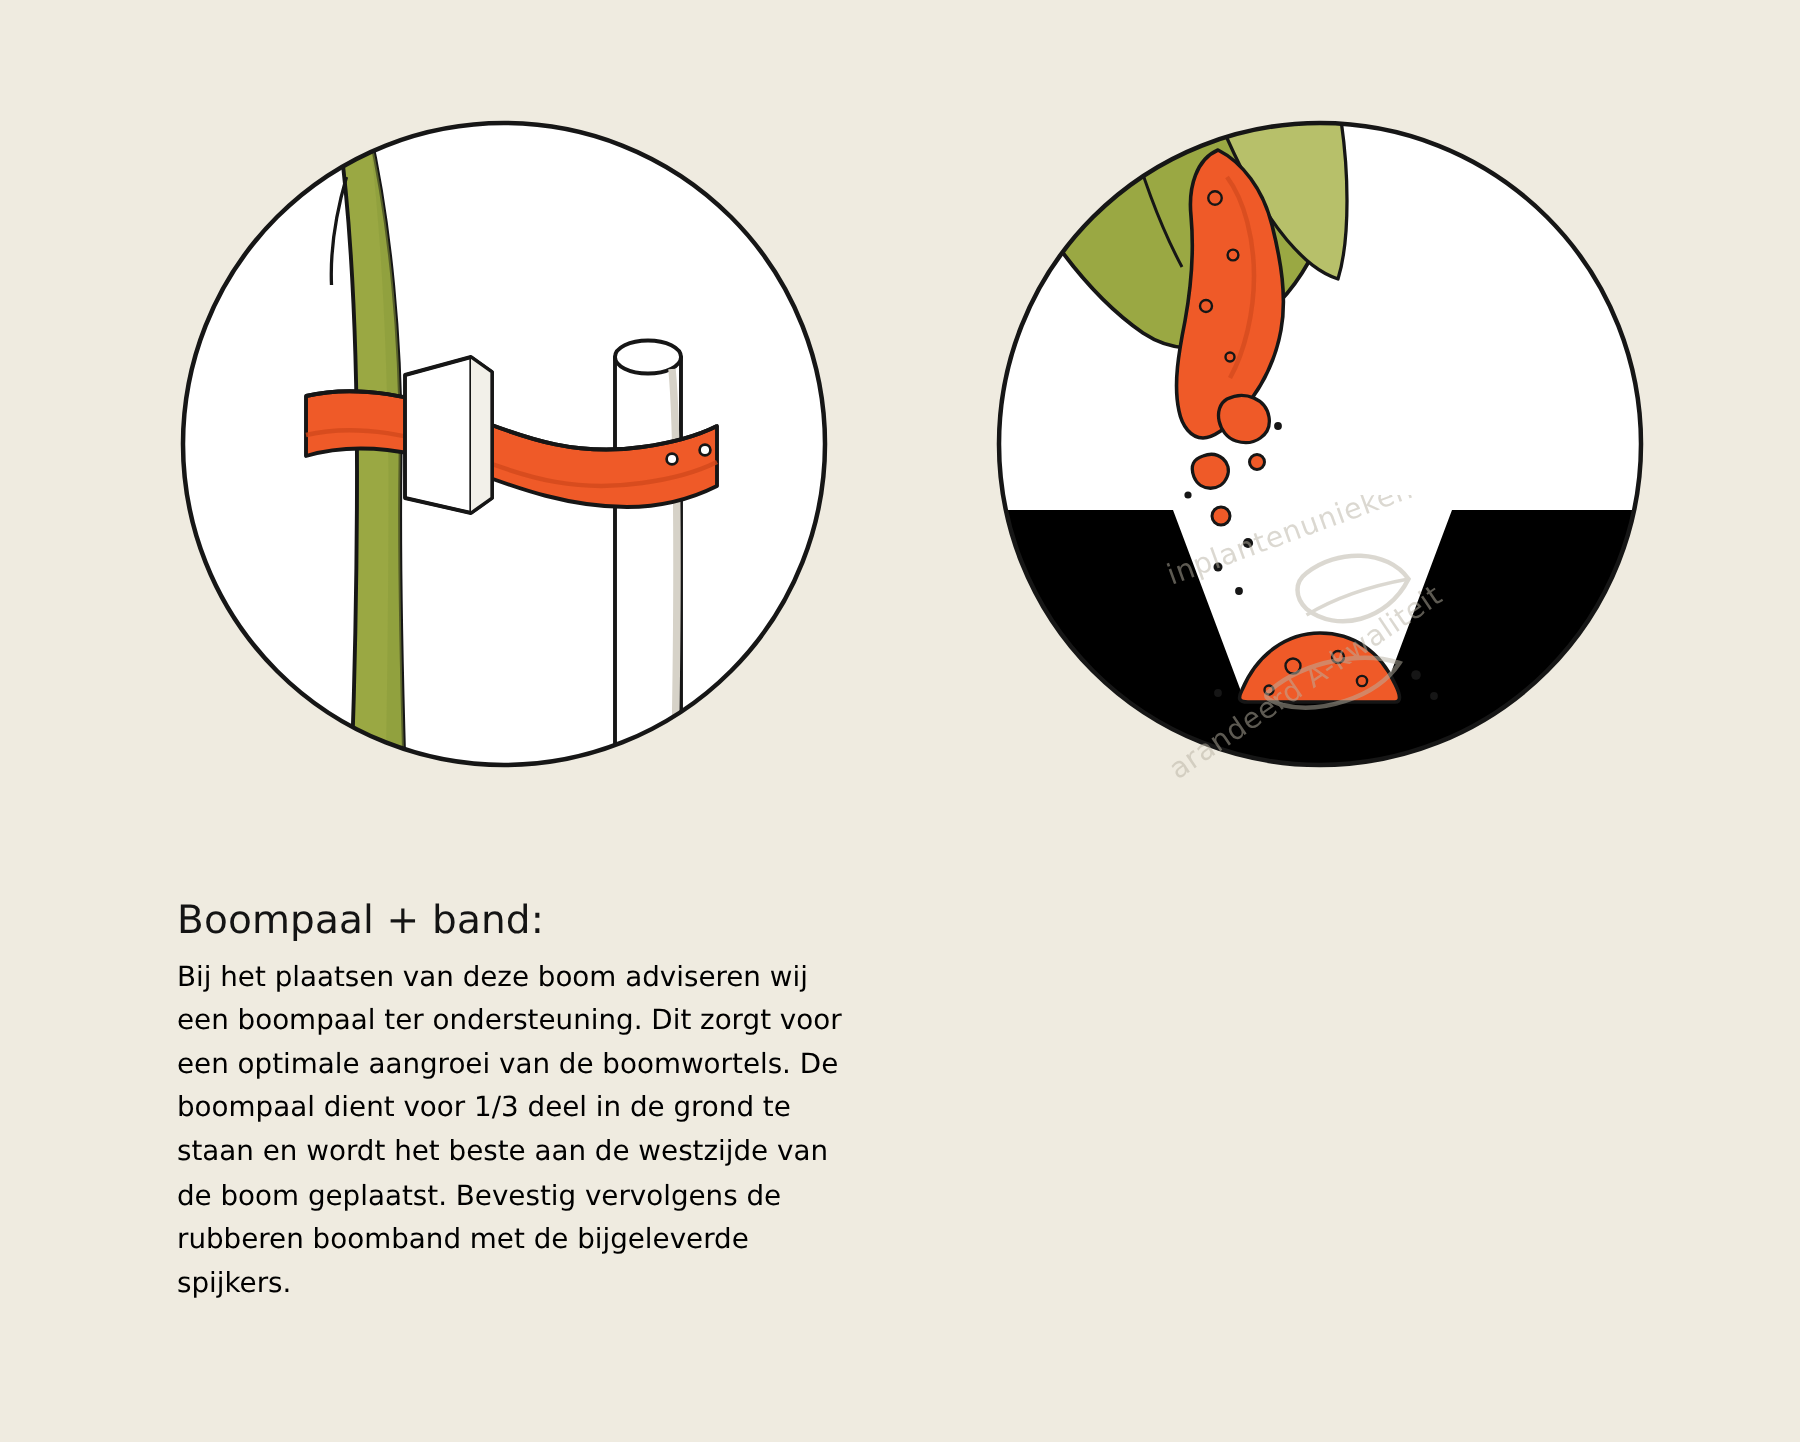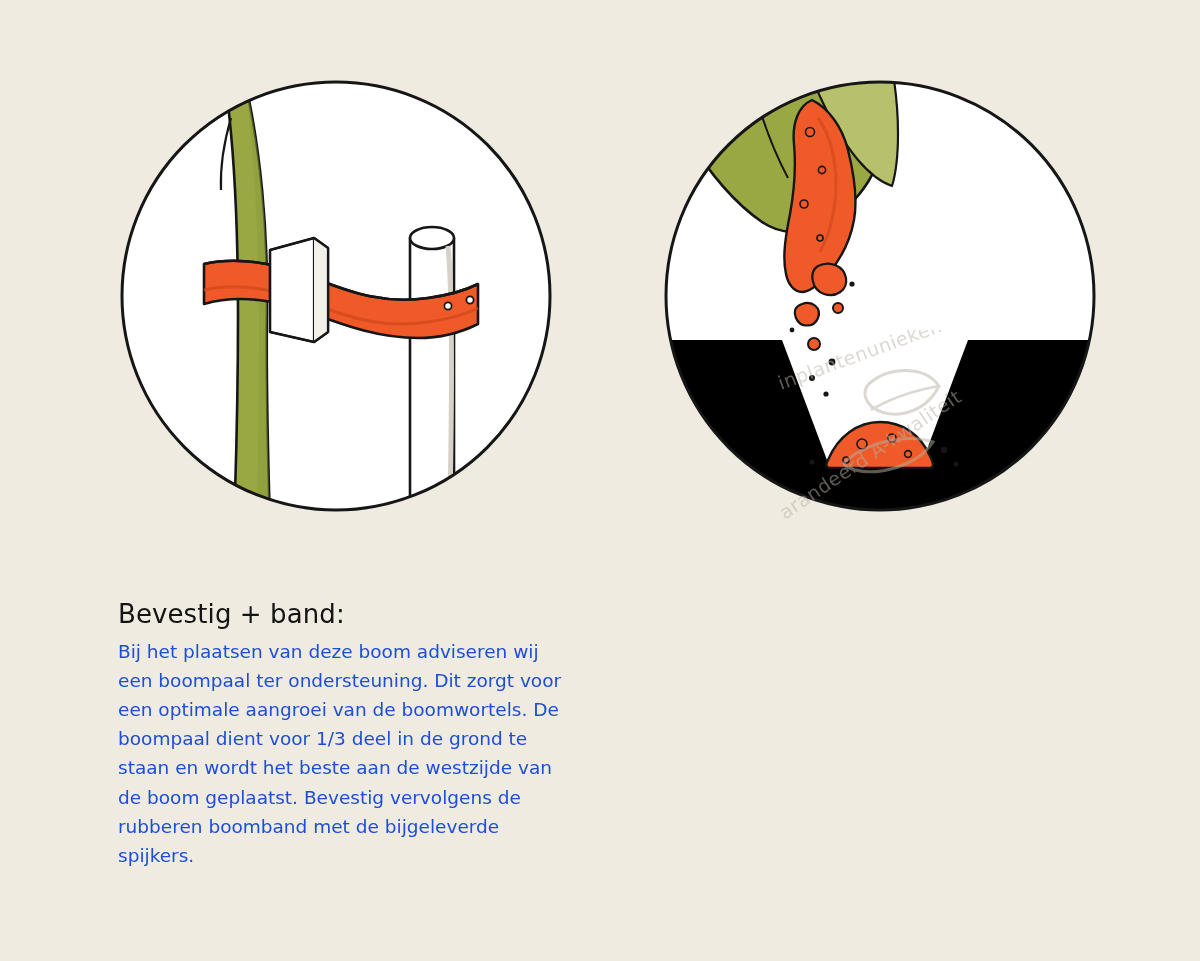--- a/index.html
+++ b/index.html
@@ -54,21 +54,21 @@
     font-size: 26px;
     font-weight: 400;
     letter-spacing: 0.1px;
     line-height: 1.25;
     color: #141414;
   }
   .caption p {
     margin: 0;
     font-size: 18.5px;
     line-height: 1.58;
-    color: #1d4ed8;
+    color: #000000;
   }
 
   
   .watermark {
     position: absolute;
     left: 775px;
     top: 330px;
     width: 300px;
     height: 240px;
     pointer-events: none;
@@ -123,21 +123,21 @@
           <path d="M196 160 L196 264" fill="none" stroke="#161616" stroke-width="2.2"></path>
           <path d="M152 172 L196 160 M152 254 L196 264" fill="none" stroke="#161616" stroke-width="2.2"></path>
           <path d="M196 160 L210 170 L210 254 L196 264" fill="#f2f0e9" stroke="#161616" stroke-width="2.2" stroke-linejoin="round"></path>
         </g>
 
         <circle cx="218" cy="218" r="214" fill="none" stroke="#161616" stroke-width="3"></circle>
       </svg>
     </div>
 
     <div class="caption caption-left">
-      <h2>Bevestig + band:</h2>
+      <h2>Boompaal + band:</h2>
       <p>Bij het plaatsen van deze boom adviseren wij een boompaal ter ondersteuning. Dit zorgt voor een optimale aangroei van de boomwortels. De boompaal dient voor 1/3 deel in de grond te staan en wordt het beste aan de westzijde van de boom geplaatst. Bevestig vervolgens de rubberen boomband met de bijgeleverde spijkers.</p>
     </div>
   </div>
 
   <div class="panel panel-right">
 
     <div class="illus illus-right">
       <svg width="436" height="436" viewBox="0 0 436 436" xmlns="http://www.w3.org/2000/svg">
         <defs>
           <clipPath id="circClipR">

